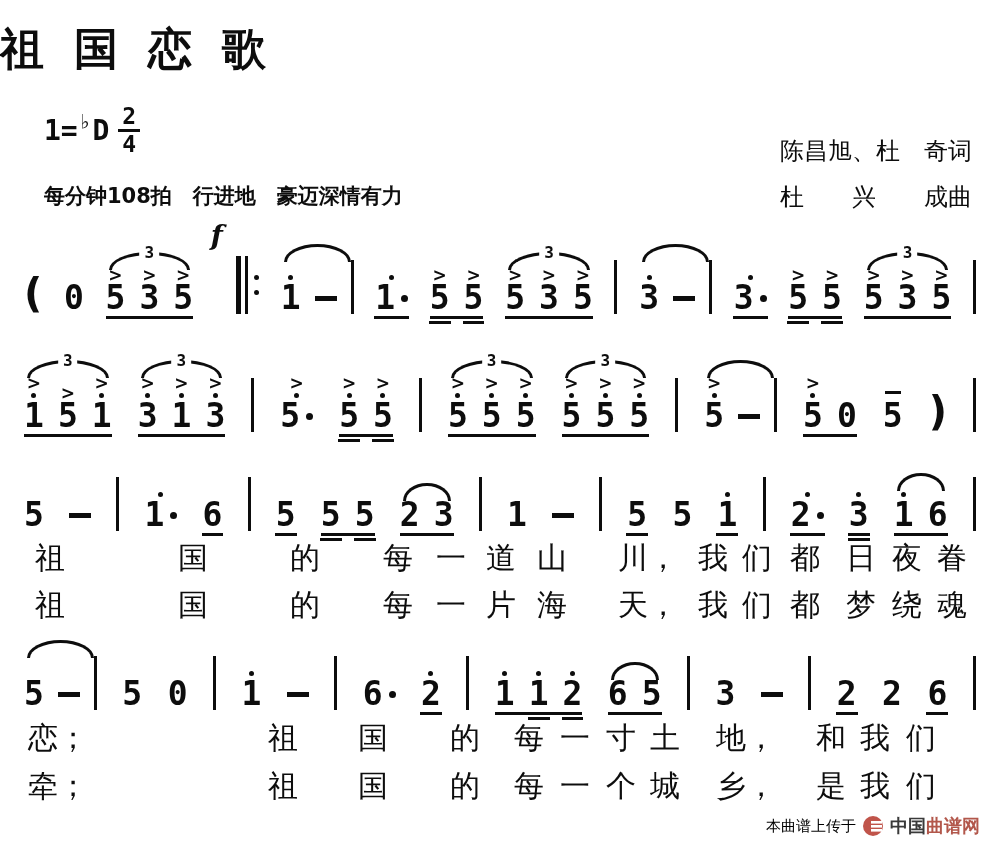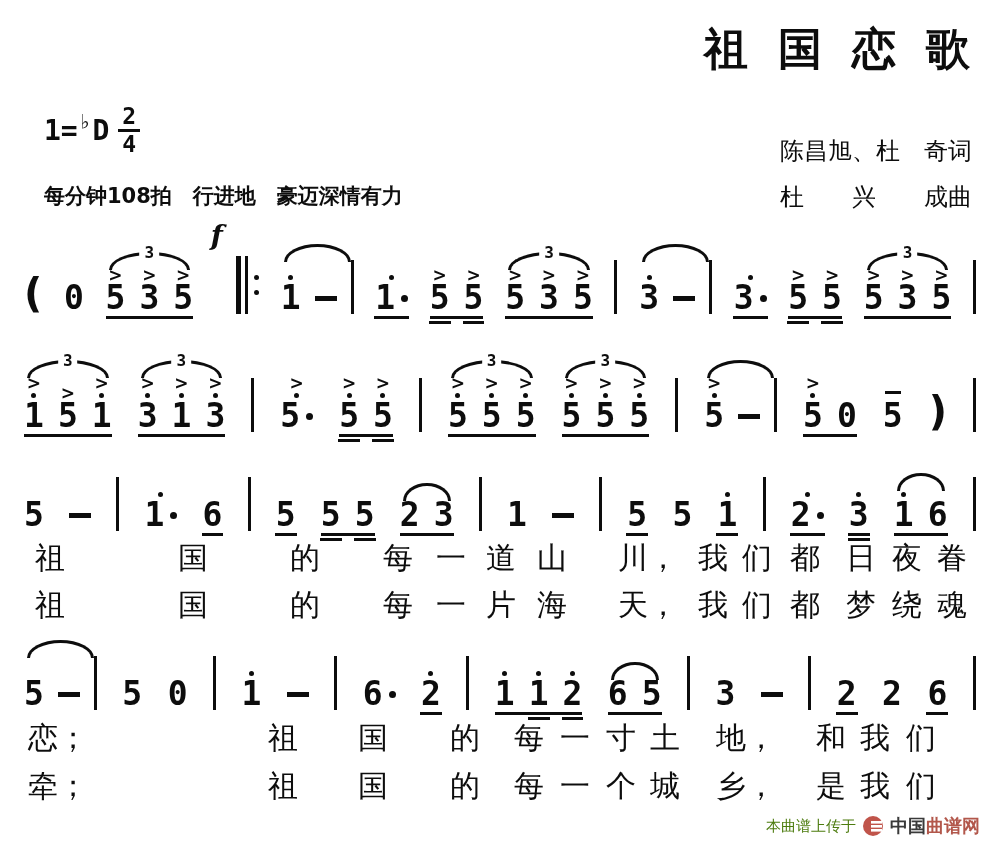--- a/index.html
+++ b/index.html
@@ -1,22 +1,22 @@
 <!DOCTYPE html>
 <html><head>
 <meta charset="utf-8">
 <style>
   html,body{margin:0;padding:0;background:#e8e8e8;}
   #sheet{position:relative;width:1000px;height:851px;background:#ffffff;margin:0 auto;
          font-family:"DejaVu Sans",sans-serif;color:#0d0d0d;overflow:hidden;}
 
   
-  .title{position:absolute;top:20px;left:0;right:0;text-align:right;
+  .title{position:absolute;top:20px;left:0;right:0;text-align:left;
          font-family:"DejaVu Serif",serif;font-weight:700;font-size:44px;
-         letter-spacing:30px;padding-left:30px;}
+         letter-spacing:30px;}
   .keysig{position:absolute;left:44px;top:104px;display:flex;align-items:center;
           font-family:"DejaVu Sans Mono",monospace;font-weight:700;font-size:28px;}
   .keysig .flat{font-size:21px;position:relative;top:-9px;margin:0 1px;}
   .meter{display:flex;flex-direction:column;align-items:center;margin-left:9px;}
   .meter span{font-size:23px;line-height:25px;padding:0 4px;}
   .meter .num{border-bottom:3px solid #0d0d0d;}
   .tempo{position:absolute;left:44px;top:182px;font-weight:700;font-size:21px;}
   .credits{position:absolute;right:28px;top:128px;text-align:right;
            font-size:24px;line-height:46px;font-family:Liberation Serif, serif;}
 
@@ -55,21 +55,21 @@
   .dyn span{position:absolute;bottom:62px;left:-4px;font-family:"DejaVu Serif",serif;
             font-style:italic;font-weight:700;font-size:28px;}
 
   
   .lyr{position:absolute;left:0;right:0;height:44px;
        font-family:"DejaVu Serif",serif;font-size:30px;}
   .lyr span{position:absolute;top:0;white-space:nowrap;}
 
   
   .footer{position:absolute;right:20px;top:814px;display:flex;align-items:center;gap:6px;}
-  .footer .pre{font-size:15px;color:#4d7c0f;}
+  .footer .pre{font-size:15px;color:#000000;}
   .footer .cn{font-size:18px;font-weight:700;color:#3a3a3a;}
   .footer .rest{font-size:18px;font-weight:700;}
 </style>
 </head>
 <body>
 
 <div id="sheet">
 
   <div class="title">祖国恋歌</div>
 

